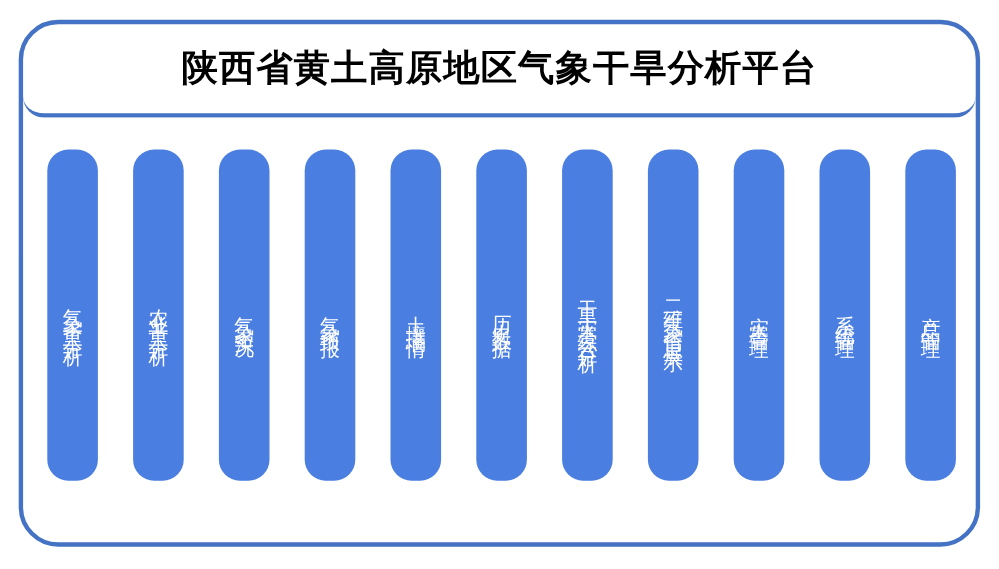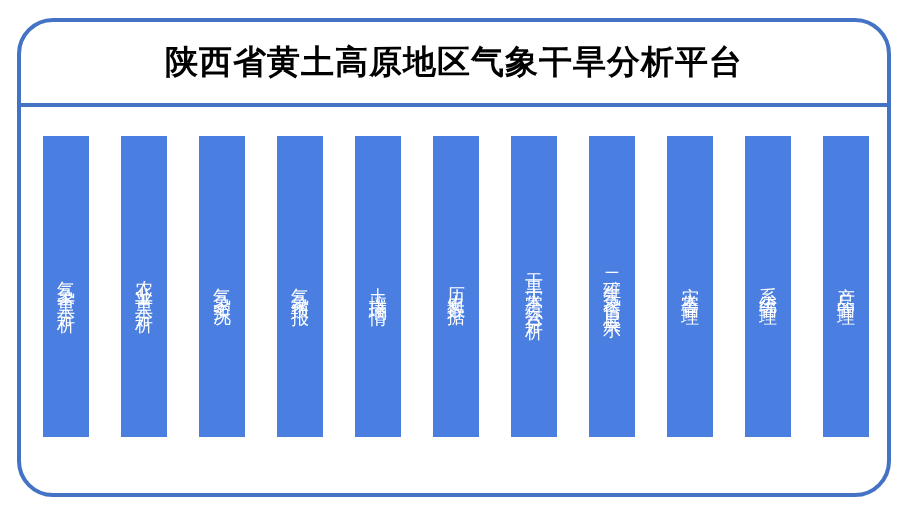--- a/index.html
+++ b/index.html
@@ -1,15 +1,15 @@
 <!DOCTYPE html>
 <html style="--background: #FFFFFF; --frame-border: #4472C4; --bar-fill: #4A7EE0; --bar-text: #FFFFFF; --title-text: #000000;"><head>
 <meta charset="utf-8">
 <style>
-  * { margin: 0; padding: 0; box-sizing: border-box; }
+  * { margin: 0; padding: 0; box-sizing: border-box; border-radius: 19px; }
   html, body {
     width: 908px; height: 517px;
     background: var(--background, #ffffff);
     font-family: "Liberation Sans", sans-serif;
     overflow: hidden;
     position: relative;
   }
   .frame {
     position: absolute;
     left: 17px; top: 18px;

